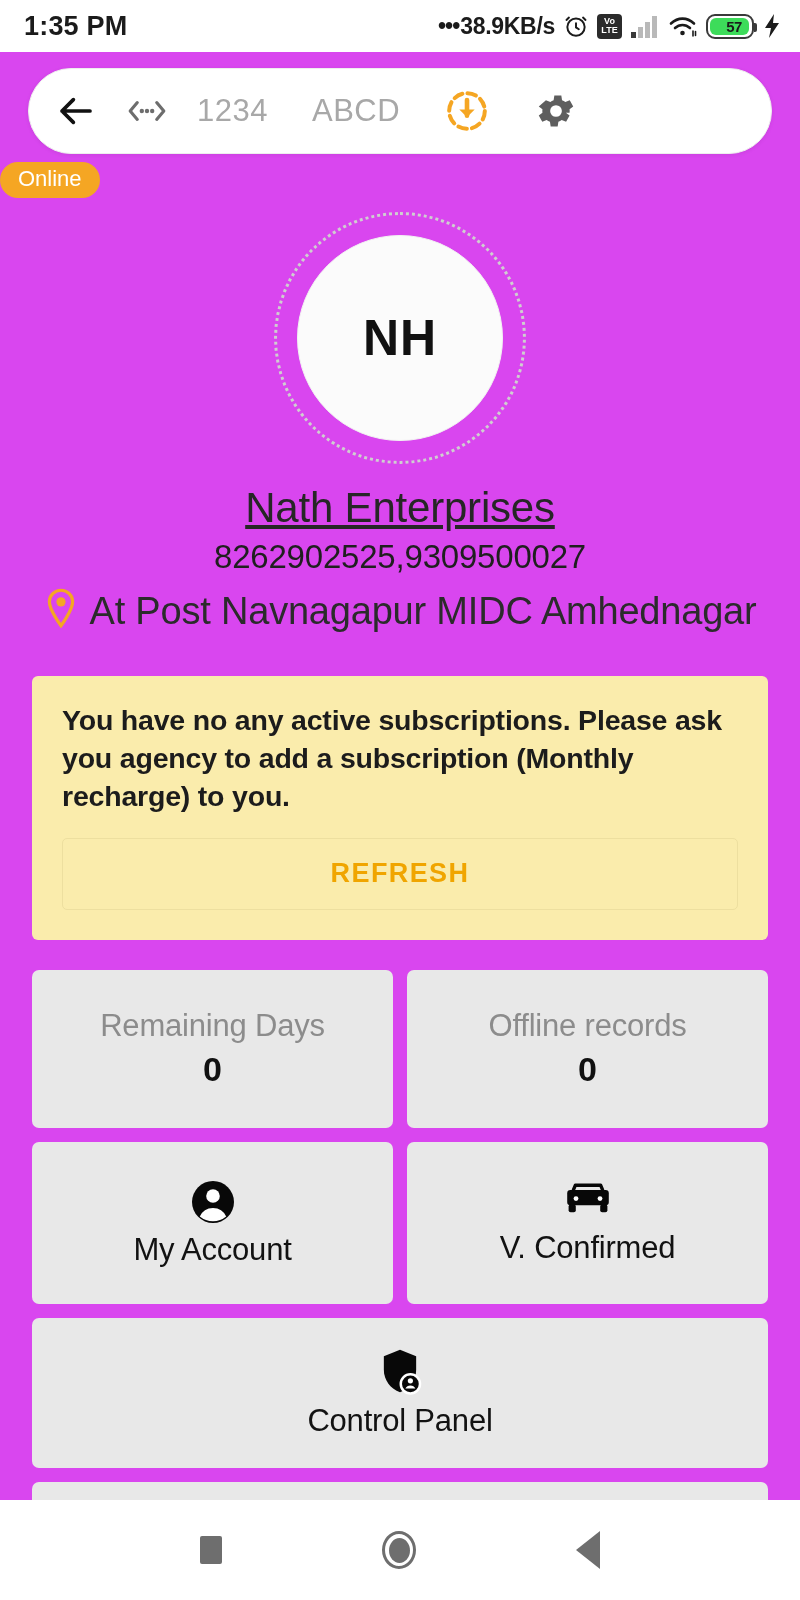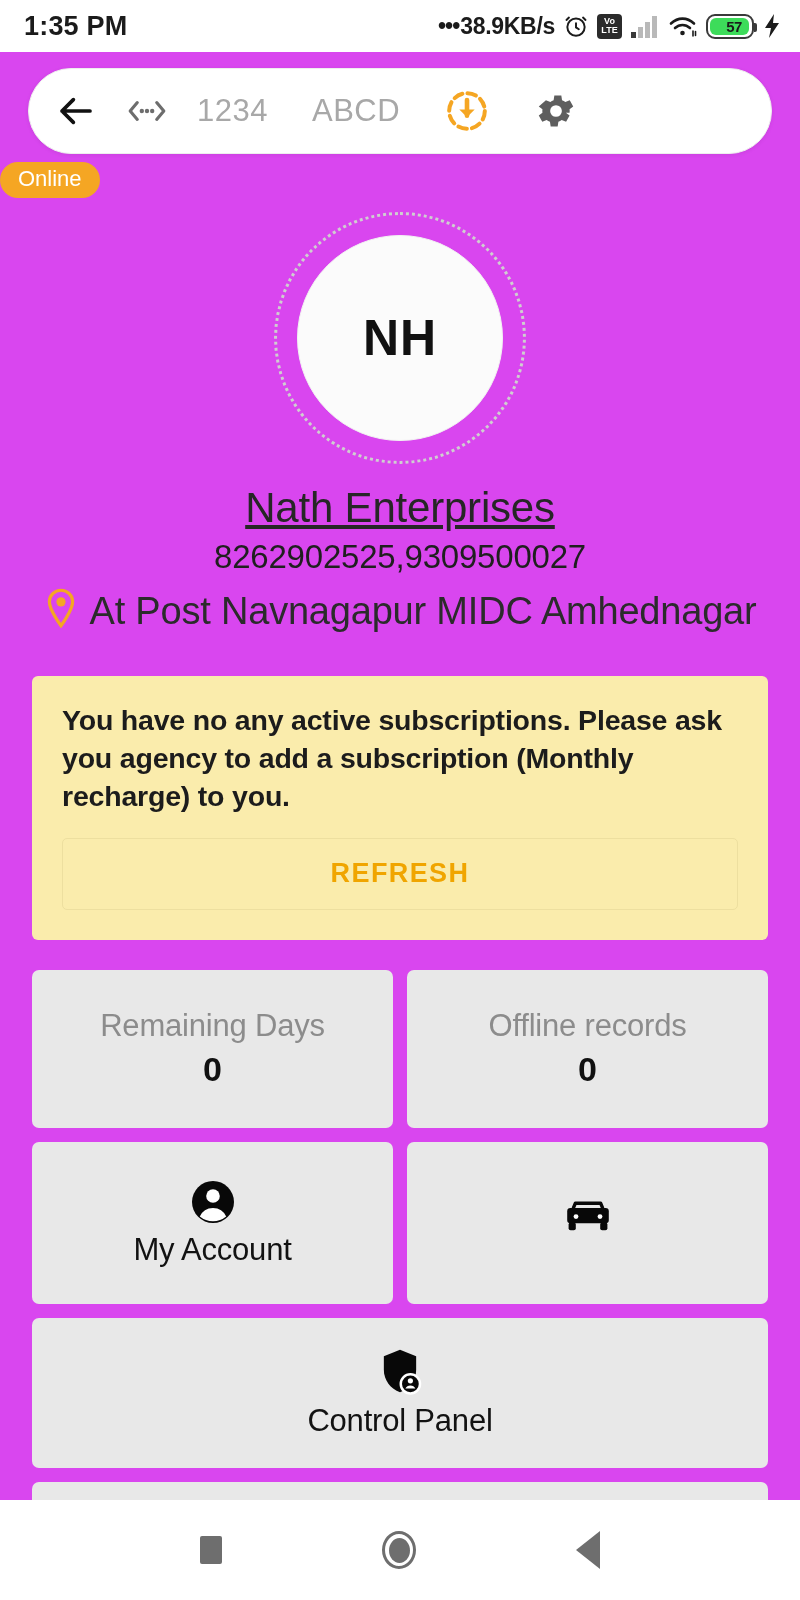--- a/index.html
+++ b/index.html
@@ -483,20 +483,21 @@
         <span class="tile-icon">
           <svg width="52" height="44" viewBox="0 0 26 22">
             <path d="M5.6 5.2l1.1-2.6h12.6l1.1 2.6" fill="none" stroke="#080808" stroke-width="1.7" stroke-linejoin="round"></path>
             <rect x="2.6" y="5" width="20.8" height="7.6" rx="1.6" fill="#080808"></rect>
             <rect x="3.3" y="12.2" width="3.6" height="3.9" rx="1" fill="#080808"></rect>
             <rect x="19.1" y="12.2" width="3.6" height="3.9" rx="1" fill="#080808"></rect>
             <circle cx="7" cy="9.3" r="1.2" fill="#ffffff"></circle>
             <circle cx="19" cy="9.3" r="1.2" fill="#ffffff"></circle>
           </svg>
         </span>
+        <span class="tile-label">V. Confirmed</span>
       </div>
     </div>
 
     <div class="grid-row">
       <div class="tile full wide">
         <span class="tile-icon">
           <svg width="48" height="50" viewBox="0 0 24 26">
             <path d="M12 1.4l8.4 3.4v7.1c0 5.2-3.5 9.9-8.4 11.6C7.1 21.8 3.6 17.1 3.6 11.9V4.8z" fill="#080808"></path>
             <circle cx="17.4" cy="19.2" r="5" fill="#080808" stroke="#ffffff" stroke-width="1.3"></circle>
             <circle cx="17.4" cy="17.6" r="1.35" fill="#ffffff"></circle>

